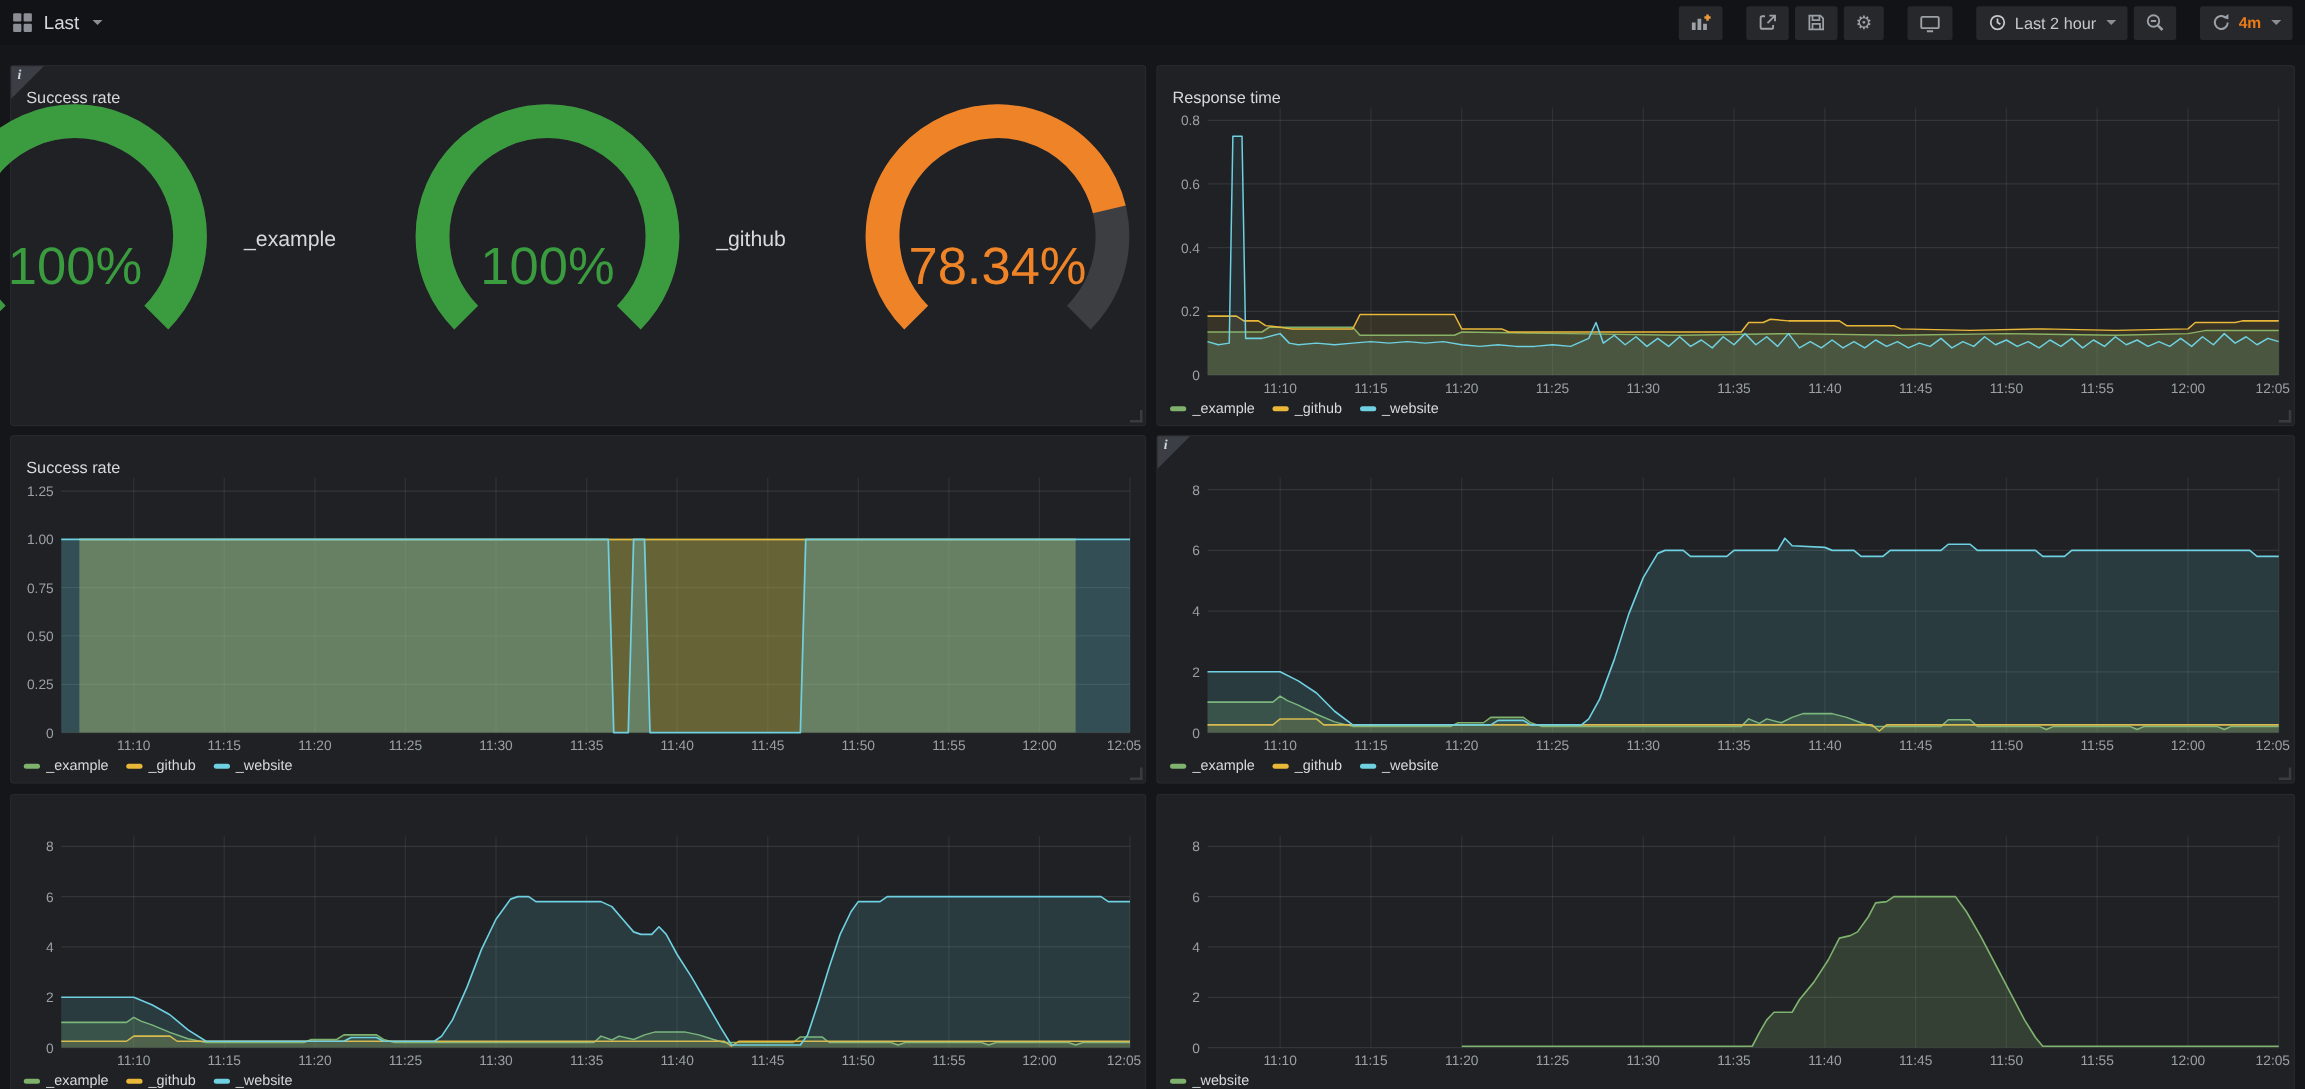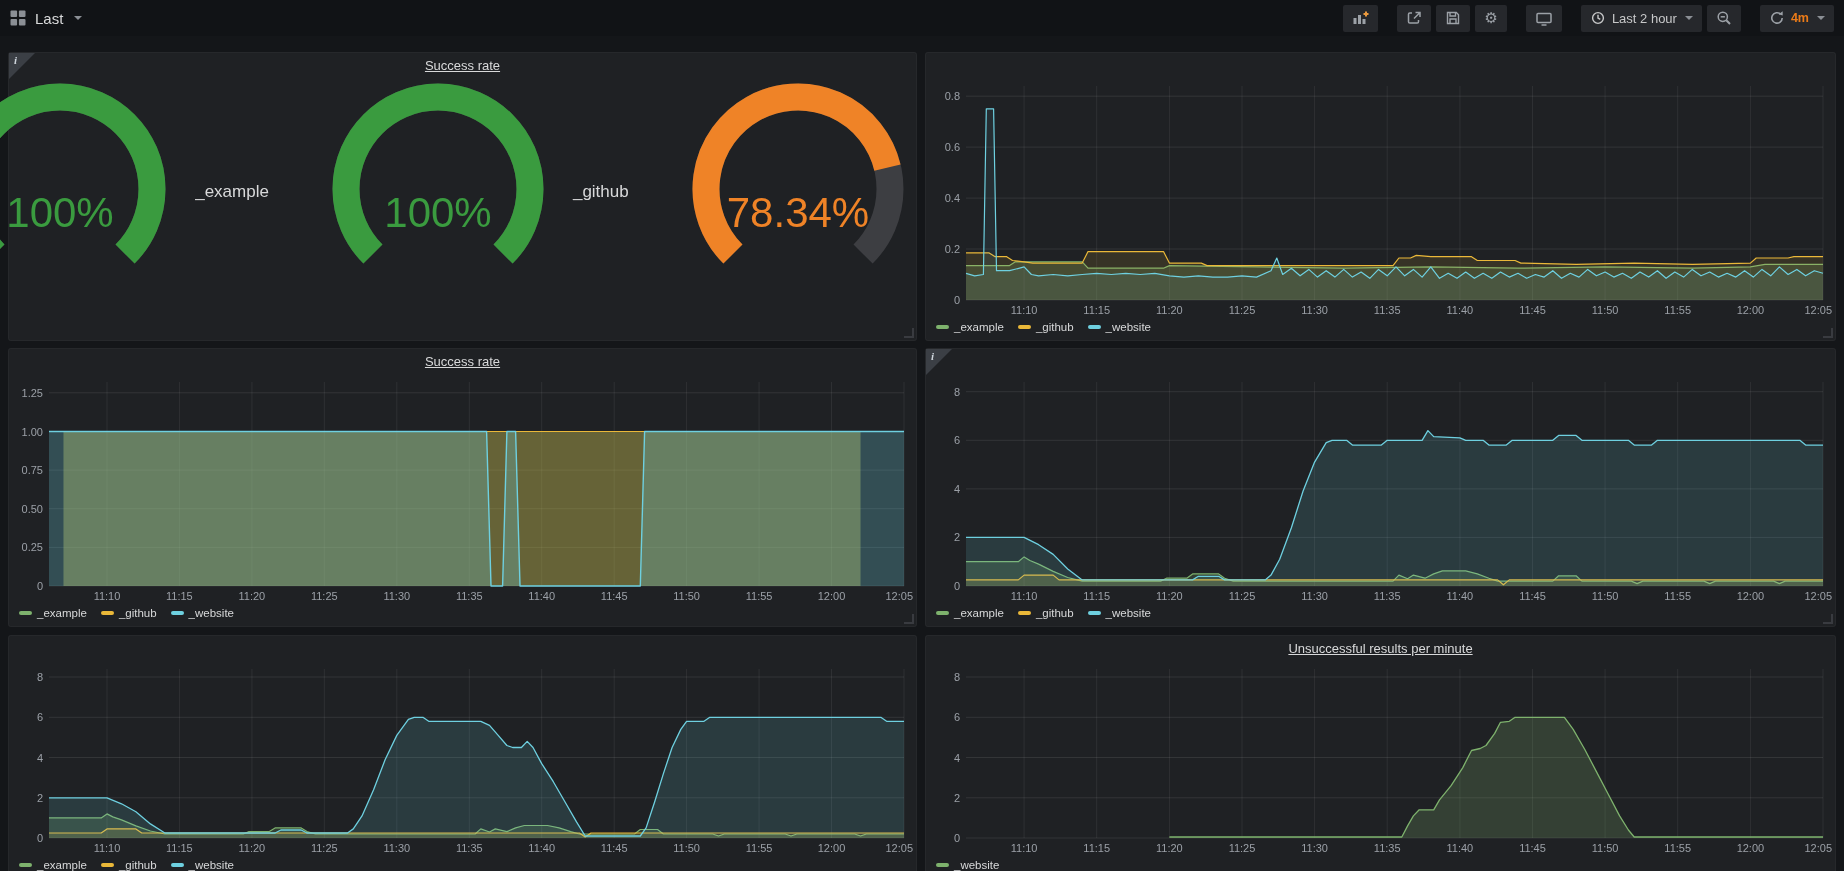--- a/index.html
+++ b/index.html
@@ -14,22 +14,22 @@
   .nav-right{display:flex;align-items:center;}
   .nav-btn{display:inline-flex;align-items:center;gap:6px;background:#26282c;border:none;height:27px;
     padding:0 9px;border-radius:2px;color:#c7c8c9;font-size:13px;font-family:inherit;cursor:pointer;margin-left:5px;}
   .nav-btn svg{display:block;}
   .grp{margin-left:14px;display:flex;}
   .interval{color:#eb7b18;font-weight:700;font-size:12.5px;}
   .gear-glyph{font-family:"DejaVu Sans",sans-serif;font-size:15px;color:#9ca1a7;line-height:1;}
   
   .panel{position:absolute;background:#1f2124;border:1px solid rgba(255,255,255,0.035);
     border-radius:3px;box-sizing:border-box;}
-  .ptitle{margin:0;height:26px;line-height:26px;text-align:center;font-size:13px;font-weight:500;
-    color:#d8d9da;cursor:pointer;text-decoration:underline;}
+  .ptitle{margin:12px;height:26px;line-height:26px;font-size:13px;font-weight:500;
+    color:#d8d9da;cursor:pointer;}
   .plot{position:absolute;left:0;right:0;top:26px;overflow:hidden;}
   .legend{position:absolute;left:10px;bottom:4px;height:18px;display:flex;align-items:center;gap:14px;
     font-size:11.5px;color:#d8d9da;}
   .legend .item{display:flex;align-items:center;gap:5px;cursor:pointer;}
   .legend .swatch{width:13px;height:4px;border-radius:2px;display:inline-block;}
   .corner-info{position:absolute;top:0;left:0;width:0;height:0;z-index:3;
     border-top:26px solid #3b3f45;border-right:26px solid transparent;cursor:pointer;}
   .corner-info span{position:absolute;top:-25px;left:5px;font:italic 700 11px "Liberation Serif",serif;color:#cfd6dd;}
   .resize-corner{position:absolute;right:2px;bottom:2px;width:8px;height:8px;
     border-right:2px solid #44474d;border-bottom:2px solid #44474d;transform:none;opacity:.7;}
@@ -157,20 +157,21 @@
             <path d="M69.95 175.05 A92 92 0 1 1 224.46 88.55" fill="none" stroke="#ef8327" stroke-width="27"></path>
             <text x="135" y="148" text-anchor="middle" fill="#ef8327" style="font-size:42px;font-family:&quot;Liberation Sans&quot;,sans-serif;">78.34%</text>
           </svg>
           <div class="gauge-label">_website</div>
         </div>
       </div>
     <div class="resize-corner"></div>
   </section>
 
   <section class="panel" style="left:925px;top:52px;width:911px;height:289px;">
+    <h2 class="ptitle">Response time</h2>
     <div class="plot" style="height:241px;"><svg width="909" height="241" viewBox="0 0 909 241">
           <line x1="98.1" x2="98.1" y1="7" y2="221" stroke="rgba(255,255,255,0.07)"></line>
           <line x1="170.7" x2="170.7" y1="7" y2="221" stroke="rgba(255,255,255,0.07)"></line>
           <line x1="243.4" x2="243.4" y1="7" y2="221" stroke="rgba(255,255,255,0.07)"></line>
           <line x1="316.0" x2="316.0" y1="7" y2="221" stroke="rgba(255,255,255,0.07)"></line>
           <line x1="388.6" x2="388.6" y1="7" y2="221" stroke="rgba(255,255,255,0.07)"></line>
           <line x1="461.2" x2="461.2" y1="7" y2="221" stroke="rgba(255,255,255,0.07)"></line>
           <line x1="533.9" x2="533.9" y1="7" y2="221" stroke="rgba(255,255,255,0.07)"></line>
           <line x1="606.5" x2="606.5" y1="7" y2="221" stroke="rgba(255,255,255,0.07)"></line>
           <line x1="679.1" x2="679.1" y1="7" y2="221" stroke="rgba(255,255,255,0.07)"></line>
@@ -402,21 +403,20 @@
           <span>_github</span>
         </span>
         <span class="item">
           <span class="swatch" style="background: rgb(110, 208, 224);"></span>
           <span>_website</span>
         </span>
       </div>
   </section>
 
   <section class="panel" style="left:925px;top:635px;width:911px;height:244px;">
-    <h2 class="ptitle">Unsuccessful results per minute</h2>
     <div class="plot" style="height:196px;"><svg width="909" height="196" viewBox="0 0 909 196">
           <line x1="98.1" x2="98.1" y1="7" y2="176" stroke="rgba(255,255,255,0.07)"></line>
           <line x1="170.7" x2="170.7" y1="7" y2="176" stroke="rgba(255,255,255,0.07)"></line>
           <line x1="243.4" x2="243.4" y1="7" y2="176" stroke="rgba(255,255,255,0.07)"></line>
           <line x1="316.0" x2="316.0" y1="7" y2="176" stroke="rgba(255,255,255,0.07)"></line>
           <line x1="388.6" x2="388.6" y1="7" y2="176" stroke="rgba(255,255,255,0.07)"></line>
           <line x1="461.2" x2="461.2" y1="7" y2="176" stroke="rgba(255,255,255,0.07)"></line>
           <line x1="533.9" x2="533.9" y1="7" y2="176" stroke="rgba(255,255,255,0.07)"></line>
           <line x1="606.5" x2="606.5" y1="7" y2="176" stroke="rgba(255,255,255,0.07)"></line>
           <line x1="679.1" x2="679.1" y1="7" y2="176" stroke="rgba(255,255,255,0.07)"></line>

